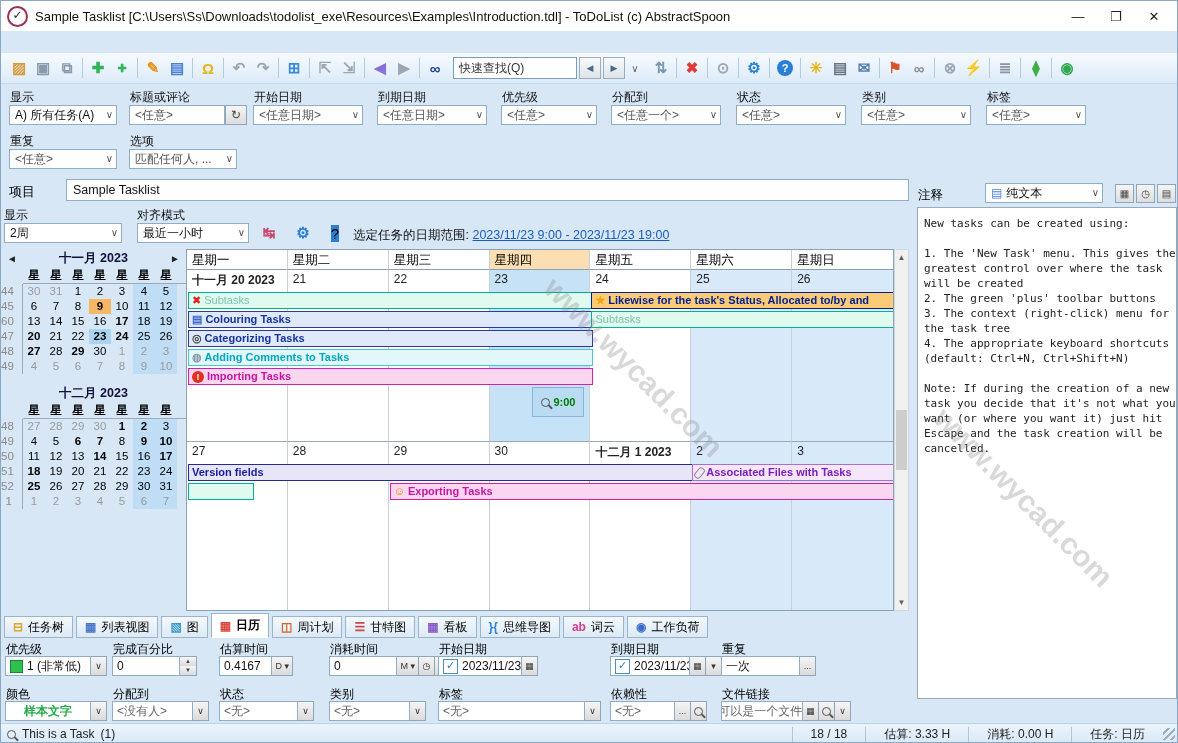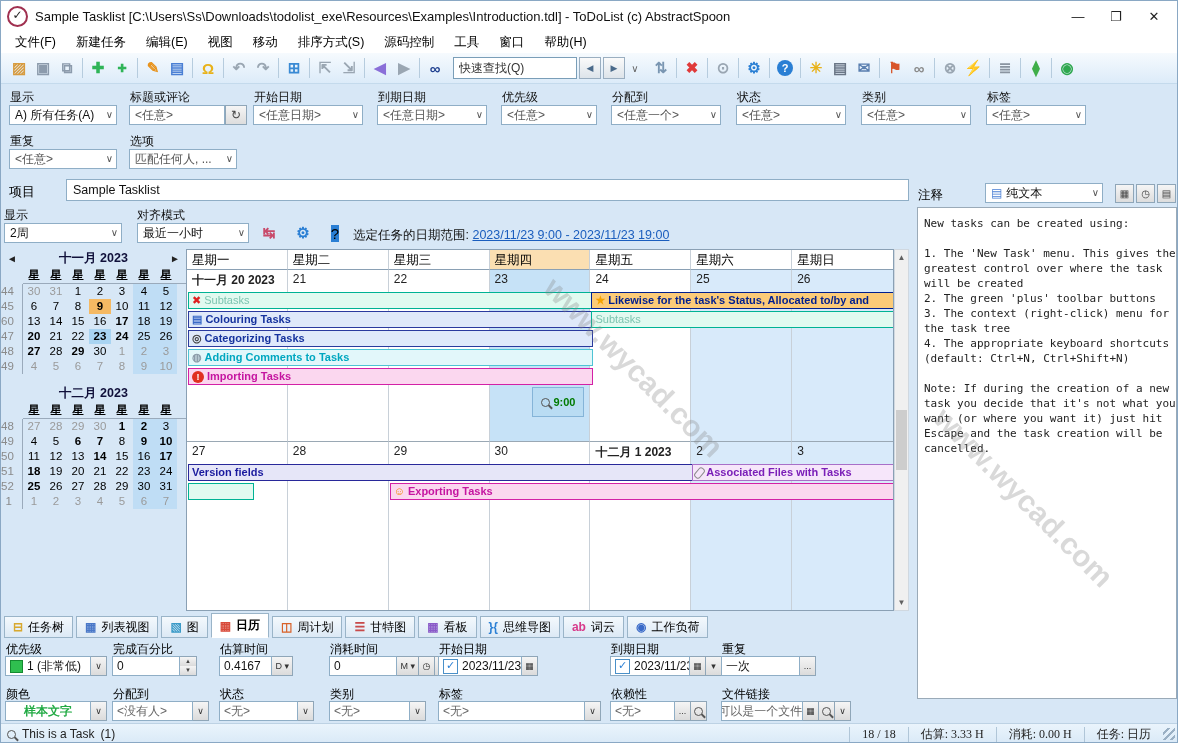--- a/index.html
+++ b/index.html
@@ -103,53 +103,41 @@
   .eval.gray{color:#666;}
   .eval.center{justify-content:center;}
   .ebtn{background:linear-gradient(#F5F5F5,#DBDBDB);border:1px solid #8FA6B8;border-left:none;display:flex;align-items:center;justify-content:center;font-size:9px;color:#333;padding:0 3px;box-sizing:border-box;min-width:16px;}
   .swatch{width:11px;height:11px;background:#2FBF4F;border:1px solid #148A30;margin-right:4px;flex:0 0 auto;}
   .chk{width:13px;height:13px;background:#FFF;border:1px solid #4A90C8;color:#2A7FD4;font:bold 11px/12px "DejaVu Sans",sans-serif;text-align:center;margin-right:4px;flex:0 0 auto;}
   .spin{display:flex;flex-direction:column;width:16px;border:1px solid #8FA6B8;border-left:none;}
   .spin span{flex:1;font-size:6px;line-height:9px;text-align:center;background:linear-gradient(#F5F5F5,#DBDBDB);color:#444;}
   
   .statusbar{position:absolute;left:0;top:722px;width:100%;height:21px;background:linear-gradient(#EAF4FC,#D9E9F7);border-top:1px solid #BDD2E4;display:flex;align-items:center;box-sizing:border-box;font-size:12px;color:#222;}
   .sb-left{display:flex;align-items:center;gap:6px;padding-left:6px;flex:1;}
-  .sb-seg{border-left:1px solid #B0C6D8;padding:0 12px;height:15px;line-height:15px;white-space:nowrap;font-family:Liberation Serif, serif;}
+  .sb-seg{border-left:1px solid #B0C6D8;padding:0 18px;height:15px;line-height:15px;white-space:nowrap;}
   .grip{width:12px;height:12px;margin-right:2px;background:
     repeating-linear-gradient(135deg,transparent 0 3px,#9AB0C4 3px 5px);}
   
   .wm{position:absolute;font:bold 30px "Liberation Sans",sans-serif;color:rgba(130,130,130,0.30);transform:rotate(45deg);transform-origin:left top;pointer-events:none;white-space:nowrap;z-index:50;}
 </style>
 </head>
 <body>
 
 <div class="window">
 
   <div class="titlebar">
     <div class="appicon">✓</div>
     <div class="title-text">Sample Tasklist [C:\Users\Ss\Downloads\todolist_exe\Resources\Examples\Introduction.tdl] - ToDoList (c) AbstractSpoon</div>
     <div class="wincontrols">
       <div class="winbtn">—</div>
       <div class="winbtn">❐</div>
       <div class="winbtn">✕</div>
     </div>
   </div>
 
-  <div class="menubar" id="menubar">
-      <div class="menu-item">文件(F)</div>
-      <div class="menu-item">新建任务</div>
-      <div class="menu-item">编辑(E)</div>
-      <div class="menu-item">视图</div>
-      <div class="menu-item">移动</div>
-      <div class="menu-item">排序方式(S)</div>
-      <div class="menu-item">源码控制</div>
-      <div class="menu-item">工具</div>
-      <div class="menu-item">窗口</div>
-      <div class="menu-item">帮助(H)</div>
-    </div>
 
   <div class="toolbar" id="toolbar">
       <div class="tbtn">
         <span style="color: rgb(215, 155, 63); font-weight: bold;">▨</span>
       </div>
       <div class="tbtn">
         <span style="color: rgb(140, 155, 172); font-weight: bold;">▣</span>
       </div>
       <div class="tbtn">
         <span style="color: rgb(140, 155, 172); font-weight: bold;">⧉</span>

